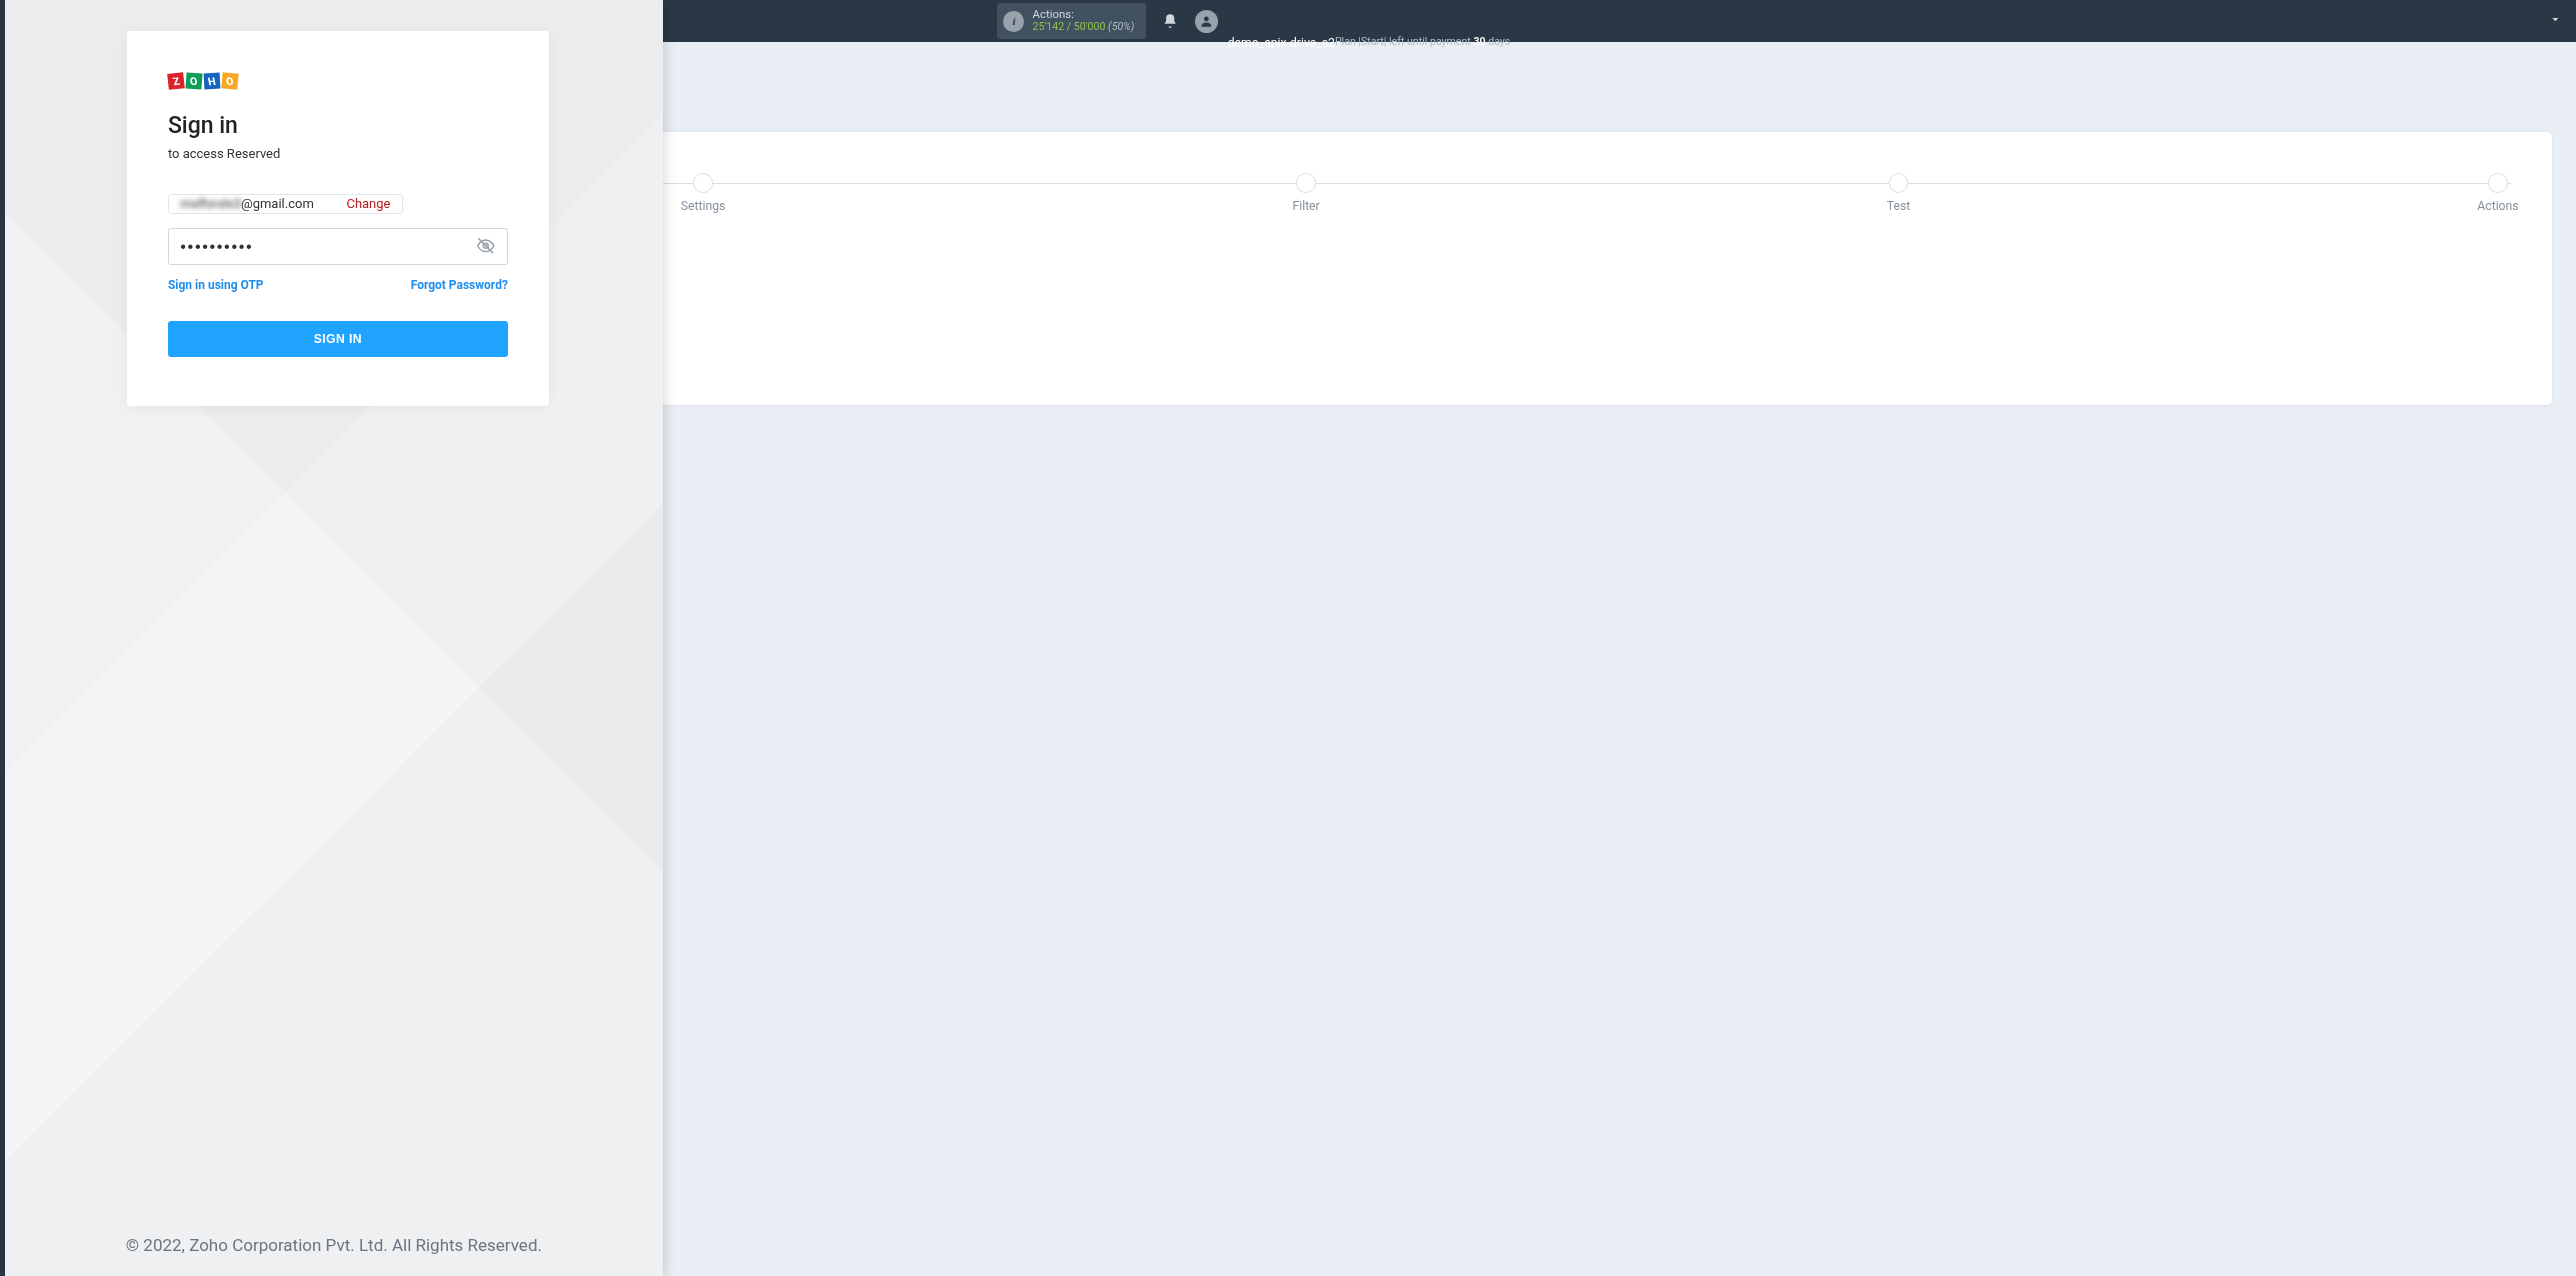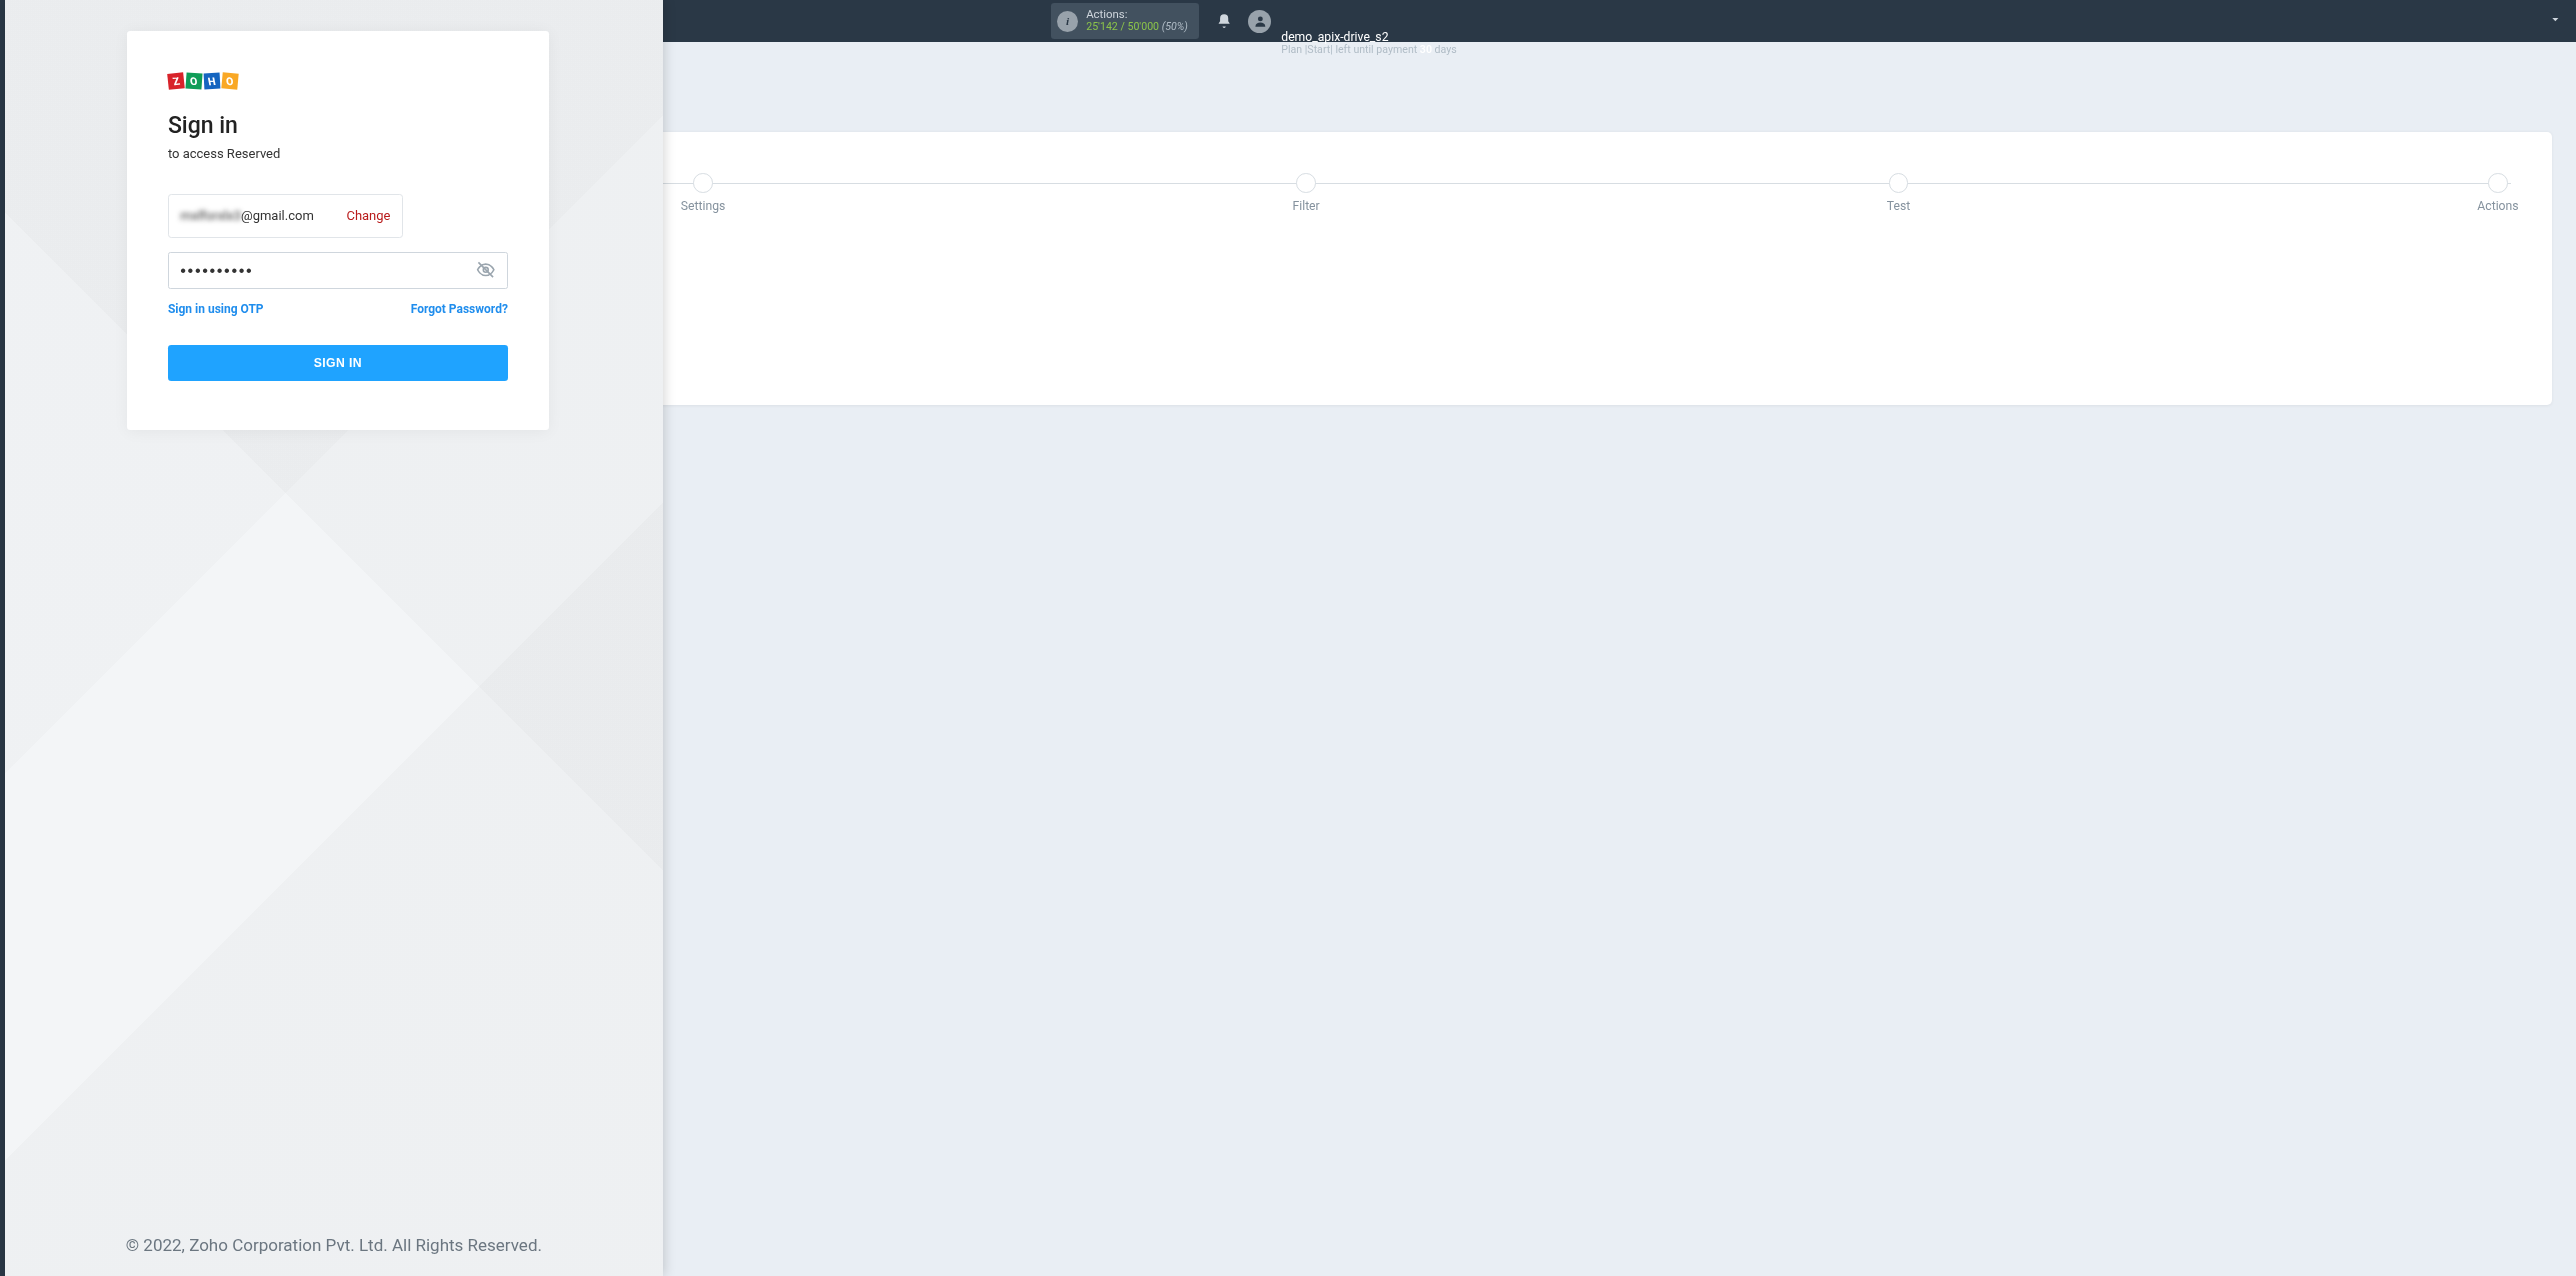--- a/index.html
+++ b/index.html
@@ -47,21 +47,21 @@
 
     .bell {
       width: 33px; display: flex; justify-content: center; align-items: center;
       margin: 0 8.1px;
     }
     .user-block { display: flex; align-items: center; gap: 9.8px; padding-right: 41px; }
     .avatar-circle {
       width: 23px; height: 23px; border-radius: 50%;
       background: #98a2ab; display: flex; align-items: center; justify-content: center;
     }
-    .user-text { display: flex; flex-direction: column; line-height: 1.2; margin-top: 45px; }
+    .user-text { display: flex; flex-direction: row; line-height: 1.2; margin-top: 45px; }
     .user-name { color: #fff; font-size: 12.2px; }
     .user-plan { color: #b0bcc6; font-size: 10.6px; }
     .user-plan b { color: #fff; font-weight: 600; }
     .chevron { margin-left: auto; margin-right: 13px; }
 
     
     .bg-panel {
       position: absolute;
       top: 132px;
       left: 41px;
@@ -149,21 +149,21 @@
     .o1 { background: #0f9d58; transform: rotate(4deg); }
     .h { background: #1565c0; transform: rotate(-3deg); }
     .o2 { background: #f9a825; transform: rotate(5deg); }
     .logo-block span { transform: skewX(8deg); display:block; }
 
     .signin-title { font-size: 23px; font-weight: 500; color: #222; margin-bottom: 6.5px; }
     .signin-sub { font-size: 13px; color: #333; margin-bottom: 33px; }
 
     .email-row {
       border: 0.8px solid #e1e5e9; border-radius: 3.3px;
-      height: 44px; display: flex; align-items: center;
+      height: 20px; display: flex; align-items: center;
       padding: 0 11.4px; gap: 11.4px;
       width: 235px;
       margin-bottom: 14.7px;
     }
     .email-text { color: #333; font-size: 13px; }
     .email-text .blur { filter: blur(2.4px); }
     .change-link { color: #b91c1c; font-size: 13px; margin-left: auto; cursor: pointer; }
 
     .pwd-row {
       border: 0.8px solid #cfd6dd; border-radius: 2.4px;

